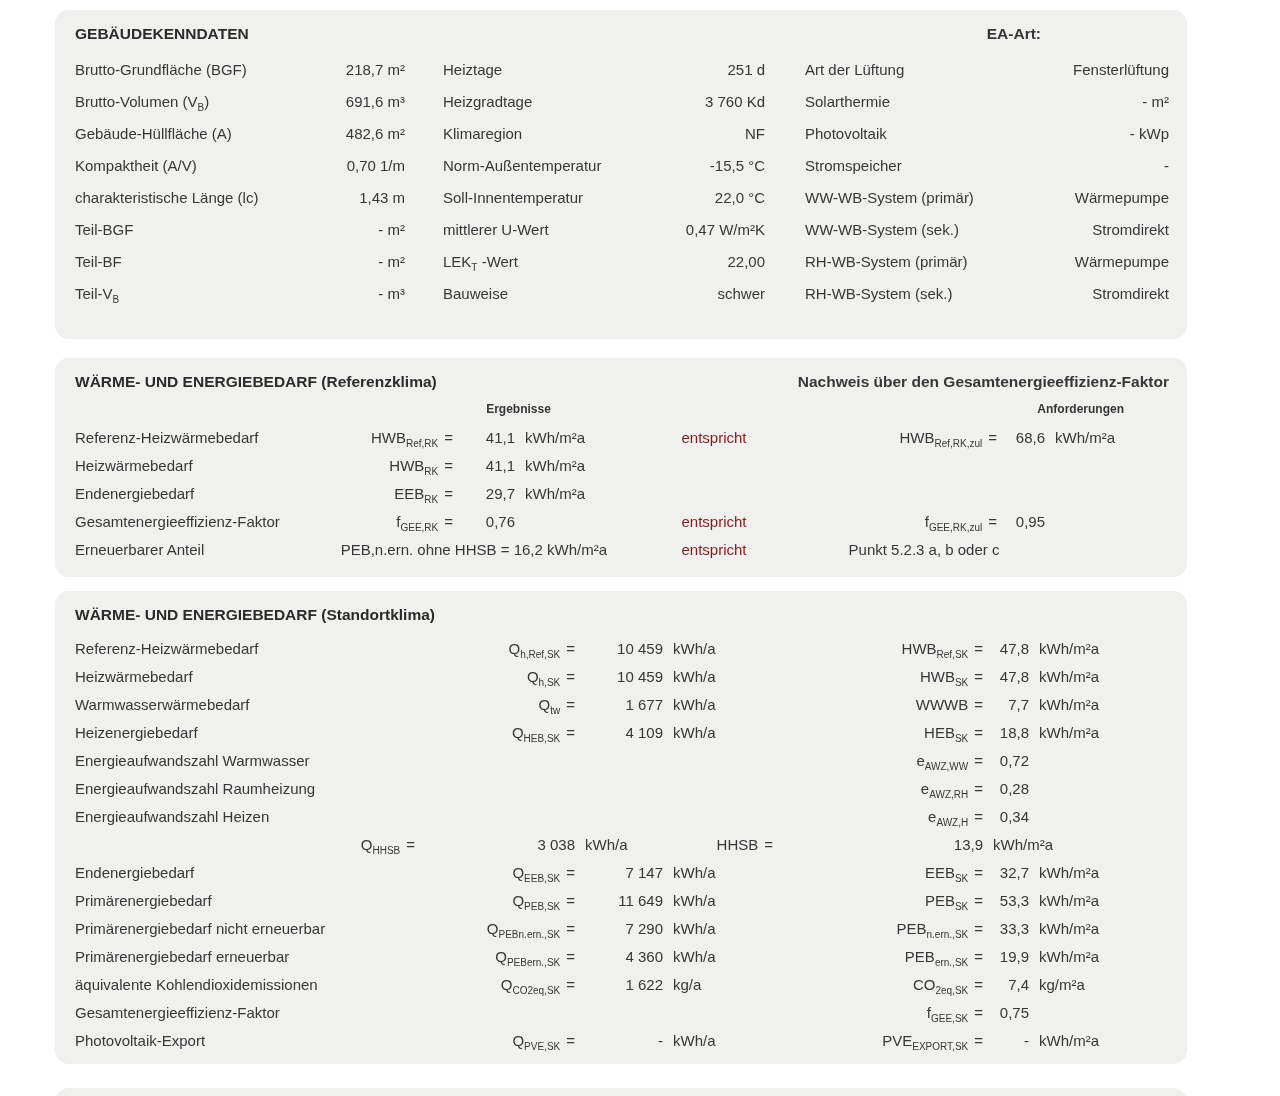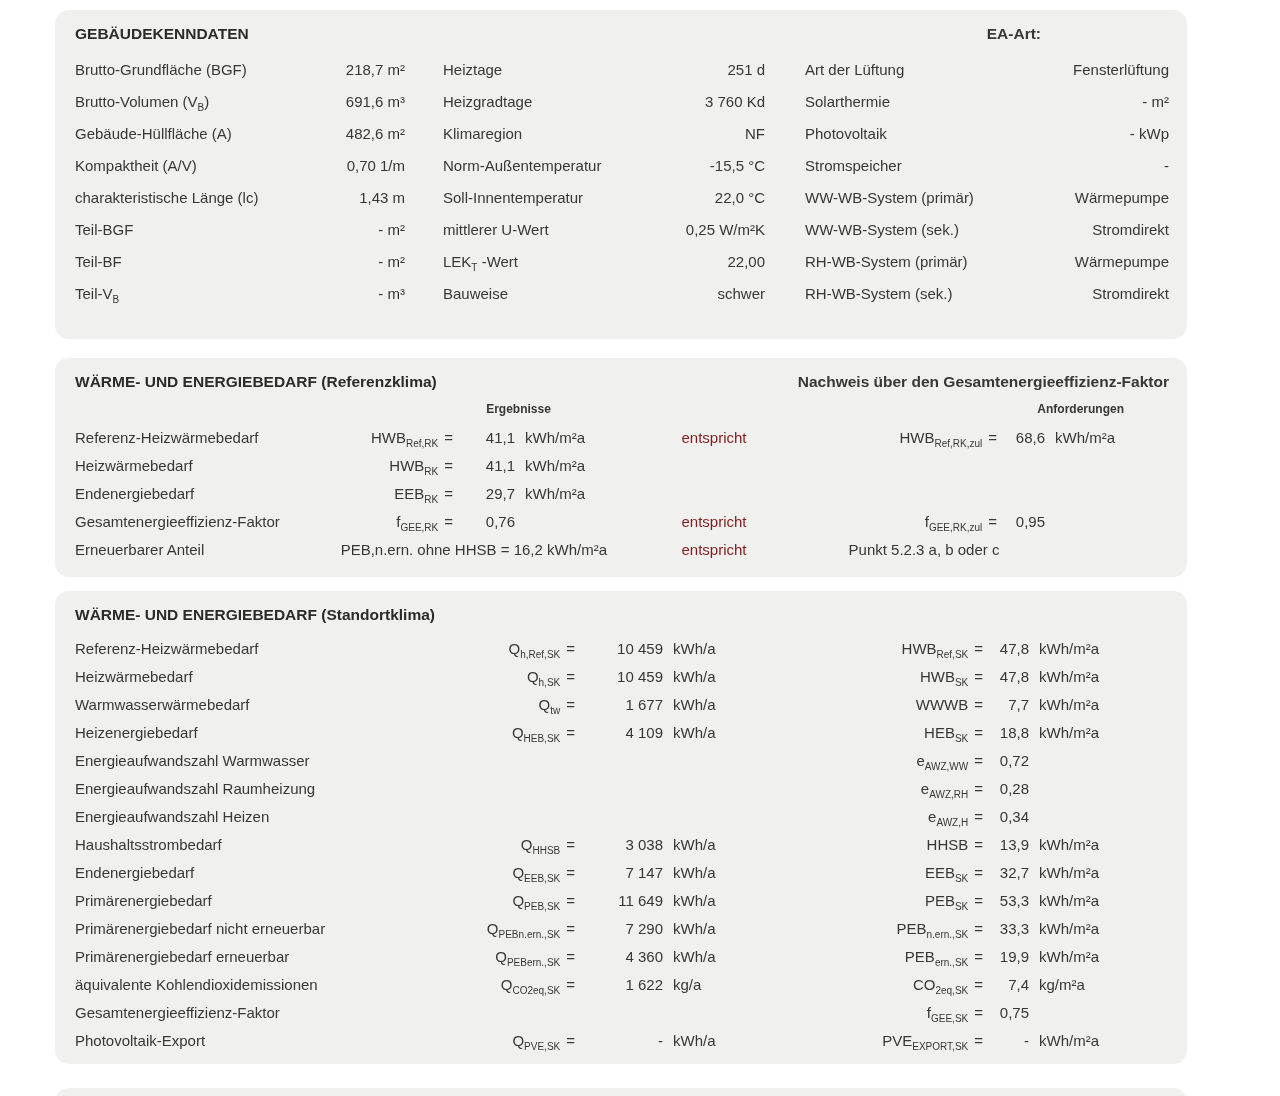--- a/index.html
+++ b/index.html
@@ -132,21 +132,21 @@
             <span class="val">-15,5 °C</span>
           </div>
 
           <div class="p1row">
             <span class="lbl"><span>Soll-Innentemperatur</span><sub></sub><span></span></span>
             <span class="val">22,0 °C</span>
           </div>
 
           <div class="p1row">
             <span class="lbl"><span>mittlerer U-Wert</span><sub></sub><span></span></span>
-            <span class="val">0,25 W/m²K</span>
+            <span class="val">0,47 W/m²K</span>
           </div>
 
           <div class="p1row">
             <span class="lbl"><span>LEK</span><sub>T</sub><span> -Wert</span></span>
             <span class="val">22,00</span>
           </div>
 
           <div class="p1row">
             <span class="lbl"><span>Bauweise</span><sub></sub><span></span></span>
             <span class="val">schwer</span>
@@ -334,21 +334,20 @@
           <span class="lbl">Energieaufwandszahl Heizen</span>
           <span class="sym"><span></span><sub></sub><span class="eq"></span></span>
           <span class="num"></span>
           <span class="unit"></span>
           <span class="rsym"><span>e</span><sub>AWZ,H</sub><span class="eq">=</span></span>
           <span class="num">0,34</span>
           <span class="unit"></span>
         </div>
 
         <div class="p3row">
-          <span class="lbl">Haushaltsstrombedarf</span>
           <span class="sym"><span>Q</span><sub>HHSB</sub><span class="eq">=</span></span>
           <span class="num">3 038</span>
           <span class="unit">kWh/a</span>
           <span class="rsym"><span>HHSB</span><sub></sub><span class="eq">=</span></span>
           <span class="num">13,9</span>
           <span class="unit">kWh/m²a</span>
         </div>
 
         <div class="p3row">
           <span class="lbl">Endenergiebedarf</span>

